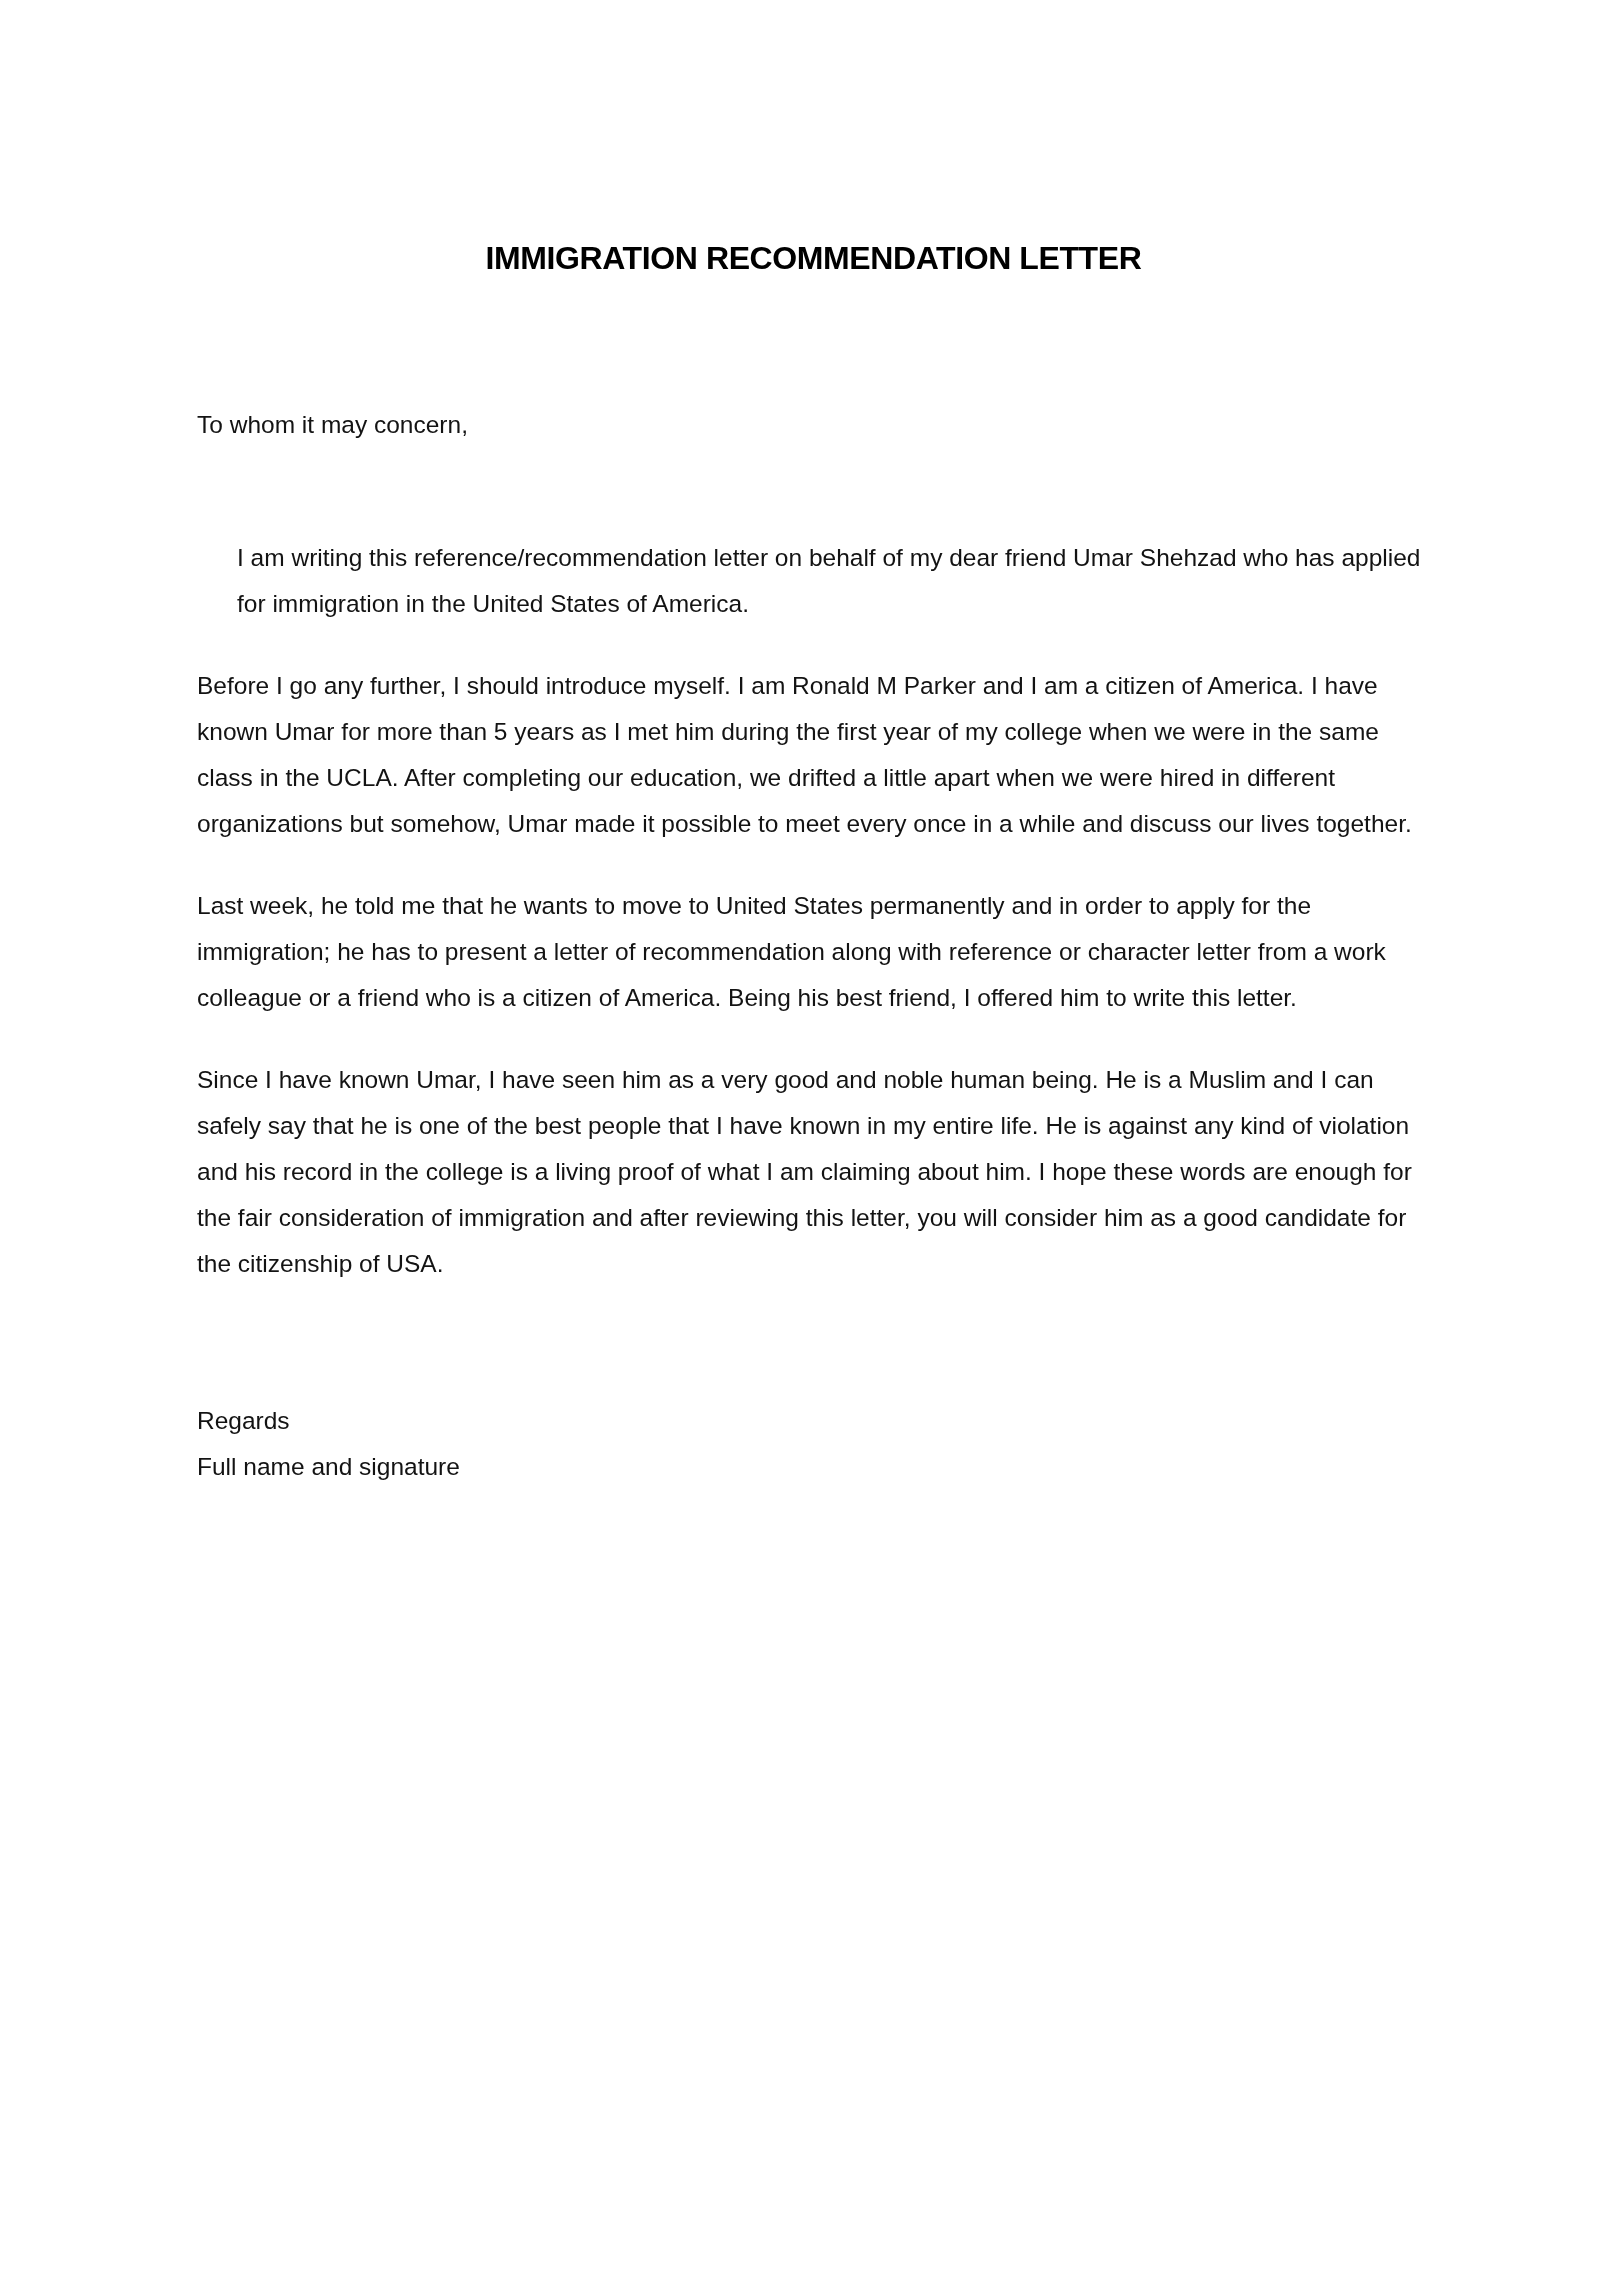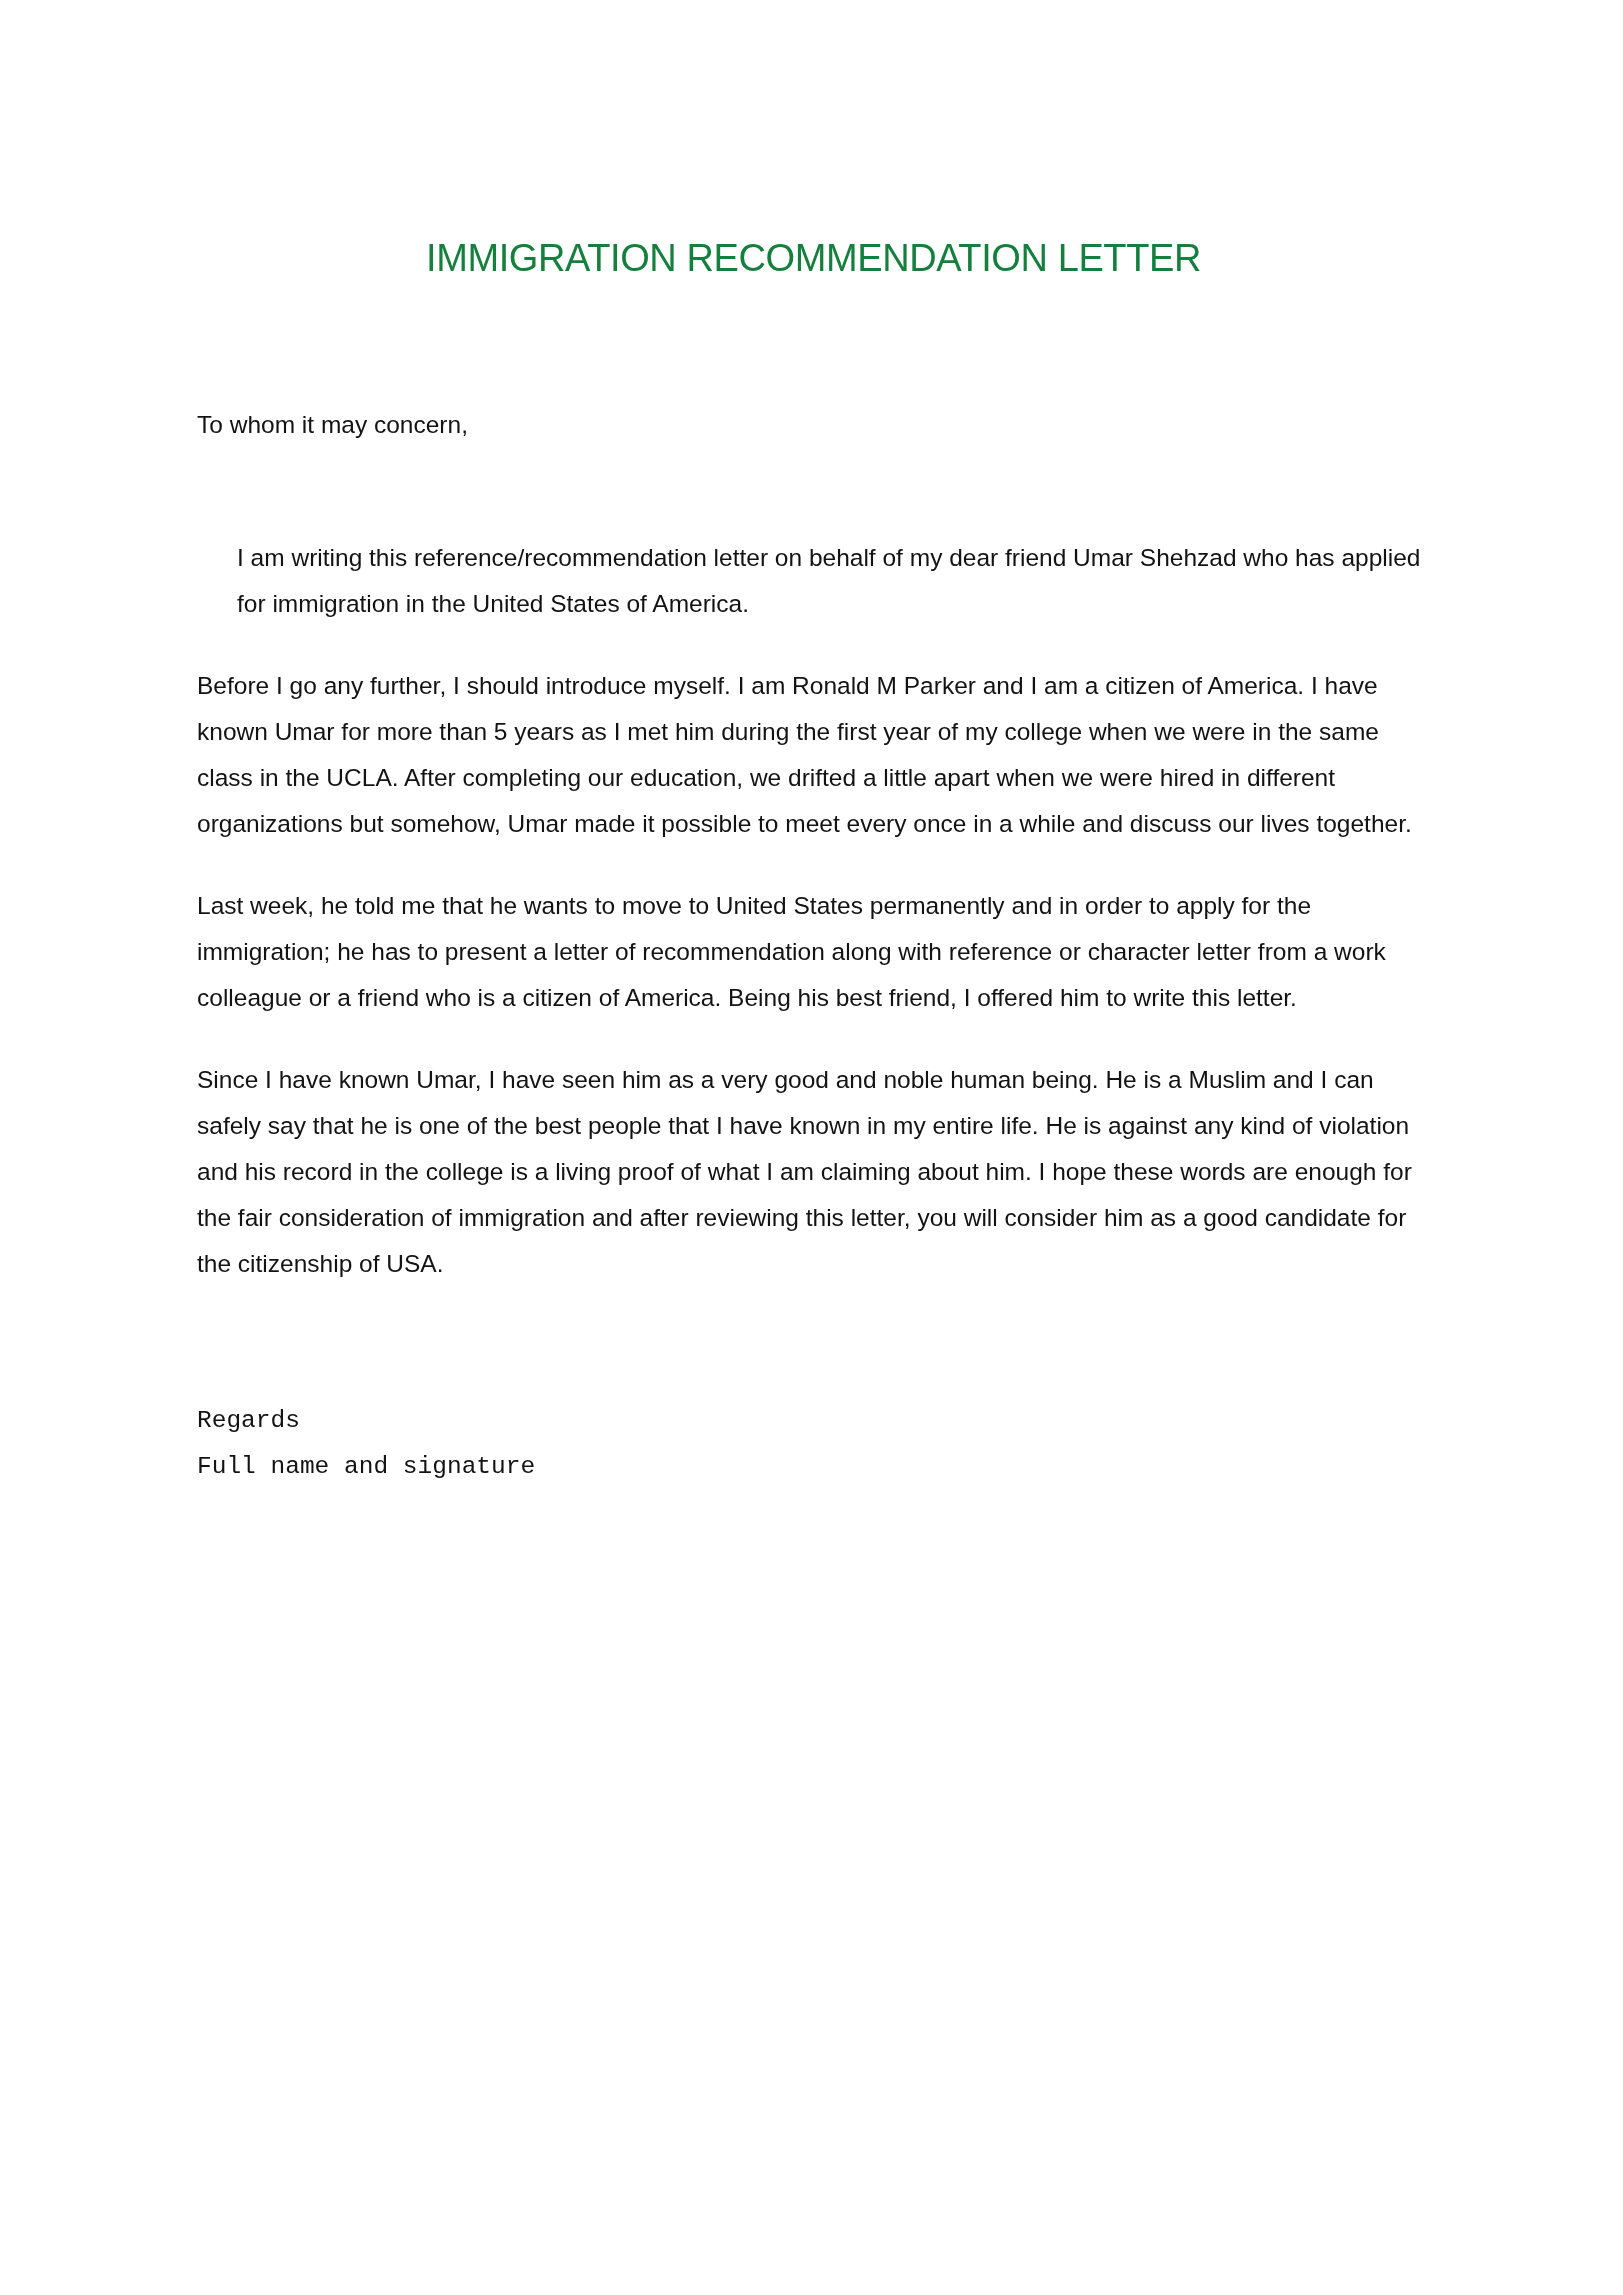--- a/index.html
+++ b/index.html
@@ -17,46 +17,45 @@
     color: #131313;
   }
   .content {
     position: absolute;
     left: 197px;
     right: 193px;
     top: 0;
   }
   .title {
     margin: 235px 0 0 0;
-    font-size: 38px;
+    font-size: 32px;
     line-height: 47px;
-    font-weight: 400;
+    font-weight: 700;
     text-align: center;
     letter-spacing: -0.4px;
-    color: #15803d;
+    color: #000000;
   }
   .salutation {
     margin: 120px 0 0 0;
     font-size: 24.5px;
     line-height: 46px;
   }
   .body {
     margin: 36px 0 0 0;
     font-size: 24.5px;
     line-height: 46px;
   }
   .para-first {
     margin-top: 87px;
     margin-left: 40px;
   }
   .closing {
     margin: 111px 0 0 0;
     font-size: 24.5px;
     line-height: 46px;
-    font-family: Liberation Mono, monospace;
   }
 </style>
 </head>
 <body>
 
 <div class="page">
   <div class="content">
     <h1 class="title">IMMIGRATION RECOMMENDATION LETTER</h1>
 
     <p class="salutation">To whom it may concern,</p>

